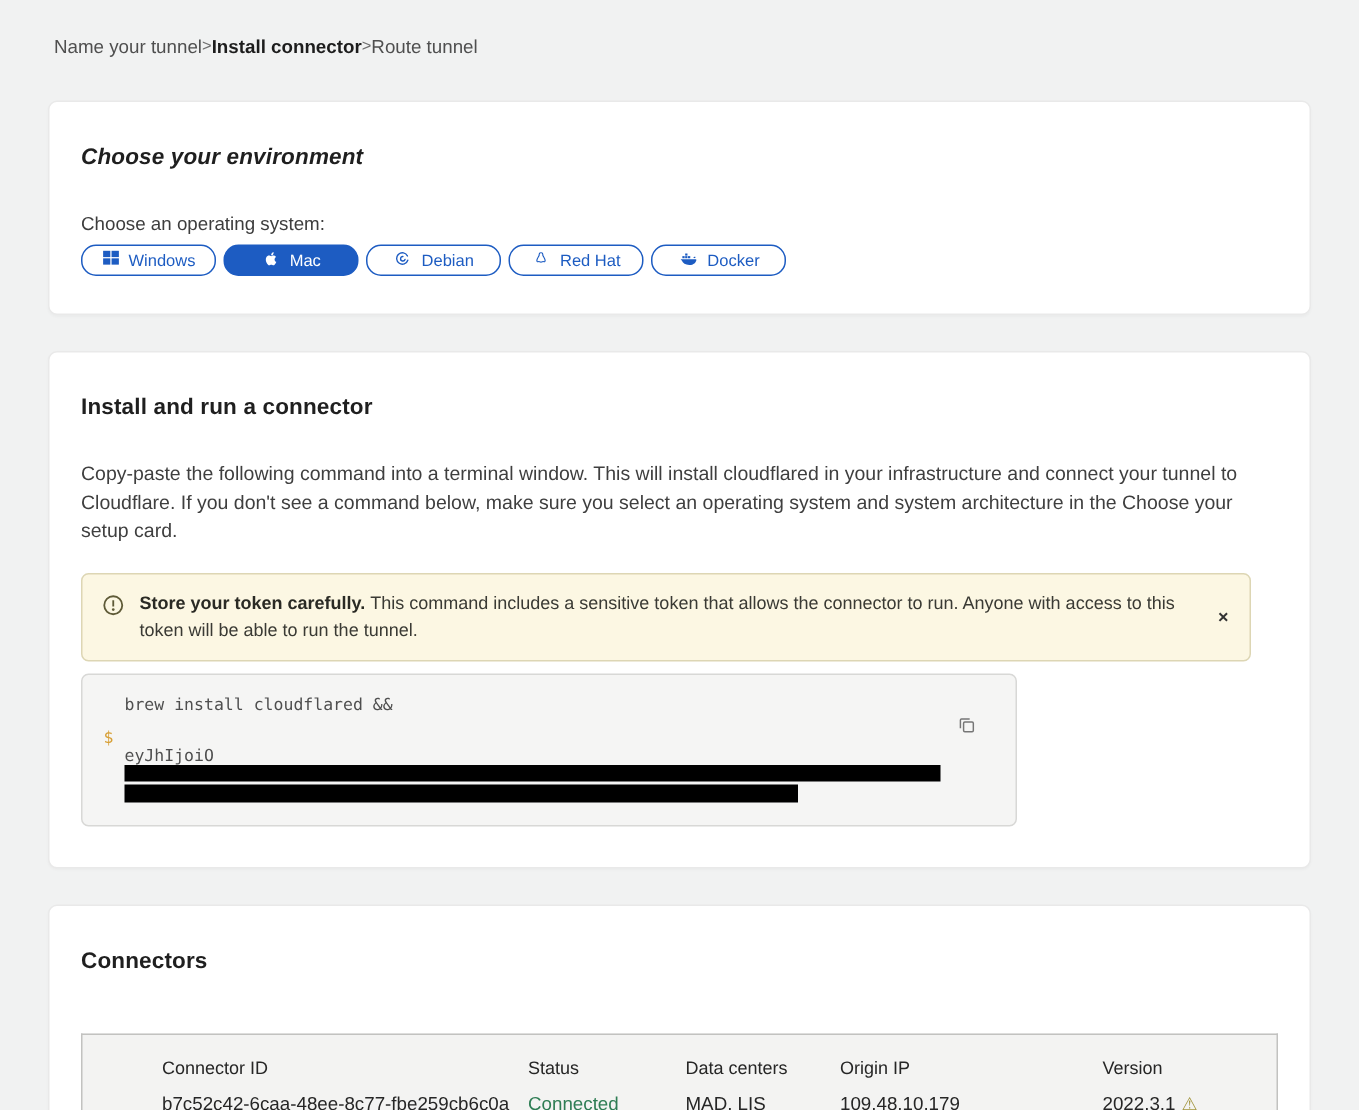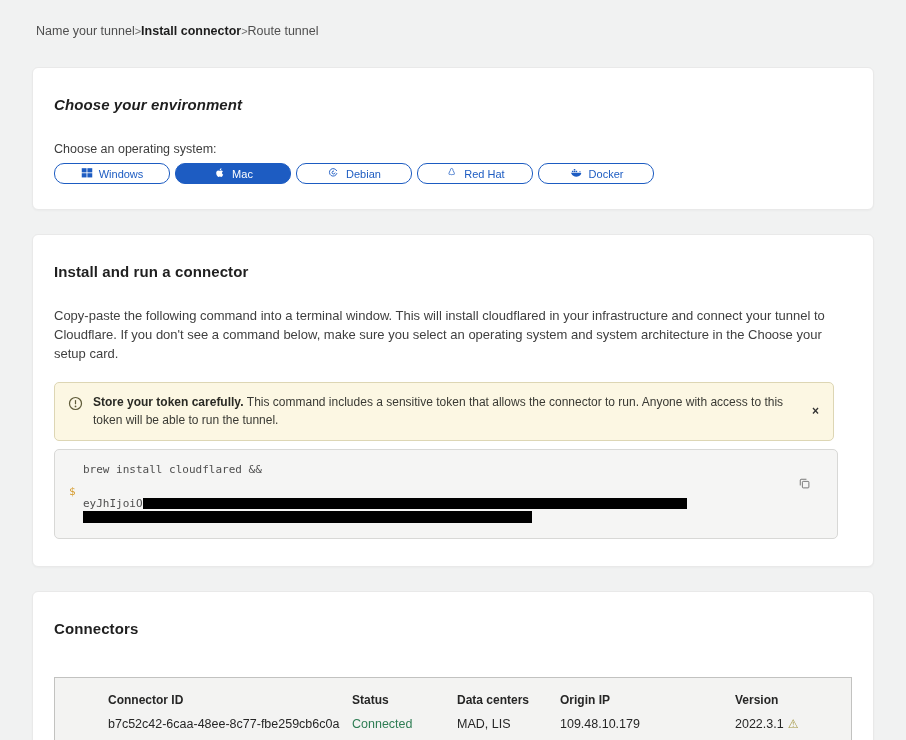--- a/index.html
+++ b/index.html
@@ -33,21 +33,21 @@
     letter-spacing: .1px;
   }
 
   
   .card-env { margin-top: 29px; padding: 28px 21px 25px 21px; }
   .card-env h2 { margin-bottom: 29px; font-style: italic; }
   .os-label { font-size: 12.5px; color: #3d3d3d; margin-bottom: 7px; }
   .os-row { display: flex; gap: 5px; }
   .os-btn {
     display: inline-flex; align-items: center; justify-content: center; gap: 6px;
-    width: 116px; height: 21px;
+    width: 90px; height: 21px;
     border: 1px solid #1d5cc2; border-radius: 10px;
     background: #ffffff; color: #1d5cc2;
     font-size: 11px; font-family: "Liberation Sans", sans-serif;
     cursor: pointer; padding: 0;
   }
   .os-btn.selected { background: #1d5cc2; color: #ffffff; }
   .os-btn svg { flex: 0 0 auto; }
 
   
   .card-install { margin-top: 24px; padding: 28px 21px 27px 21px; }
@@ -64,21 +64,21 @@
   }
   .alert-icon { margin-top: 3px; }
   .alert-text { font-size: 12px; line-height: 1.55; color: #3a3a34; }
   .alert-text b { color: #2a2a24; }
   .alert-close {
     position: absolute; right: 14px; top: 50%; transform: translateY(-50%);
     background: none; border: none; cursor: pointer;
     font-size: 12px; font-weight: bold; color: #333; line-height: 1;
   }
   .codeblock {
-    width: 784px; margin-top: 8px; position: relative;
+    width: 624px; margin-top: 8px; position: relative;
     background: #f5f5f4; border: 1px solid #d8d8d6; border-radius: 5px;
     padding: 13px 64px 15px 14px;
     font-family: "DejaVu Sans Mono", "Liberation Mono", monospace;
     font-size: 11px; color: #4f4f4f;
   }
   .code-row { display: flex; }
   .code-prompt { width: 14px; flex: 0 0 14px; color: #d79f35; }
   .code-row.first { margin-bottom: 9px; }
   .token-line { margin-left: 14px; line-height: 12px; }
   .redact-bar { display: inline-block; background: #000; height: 11px; vertical-align: middle; }
@@ -95,21 +95,21 @@
   .conn-table {
     background: #f3f3f2;
     border: 1px solid #c2c2c0;
     border-bottom: 2px solid #6f6f6d;
     display: grid;
     grid-template-columns: 244px 105px 103px 175px 1fr;
     padding: 15px 10px 17px 53px;
     row-gap: 10px;
     align-items: center;
   }
-  .conn-th { font-size: 12px; font-weight: bold; color: #262626; }
+  .conn-th { font-size: 12px; font-weight: normal; color: #262626; }
   .conn-td { font-size: 12.5px; color: #262626; }
   .status-connected { color: #2e7d54; }
   .version-warn { color: #a2953e; font-size: 12px; margin-left: 4px; }
 </style>
 </head>
 <body>
 
 <nav class="breadcrumb">
   <span>Name your tunnel</span>
   <span class="sep">&gt;</span>

